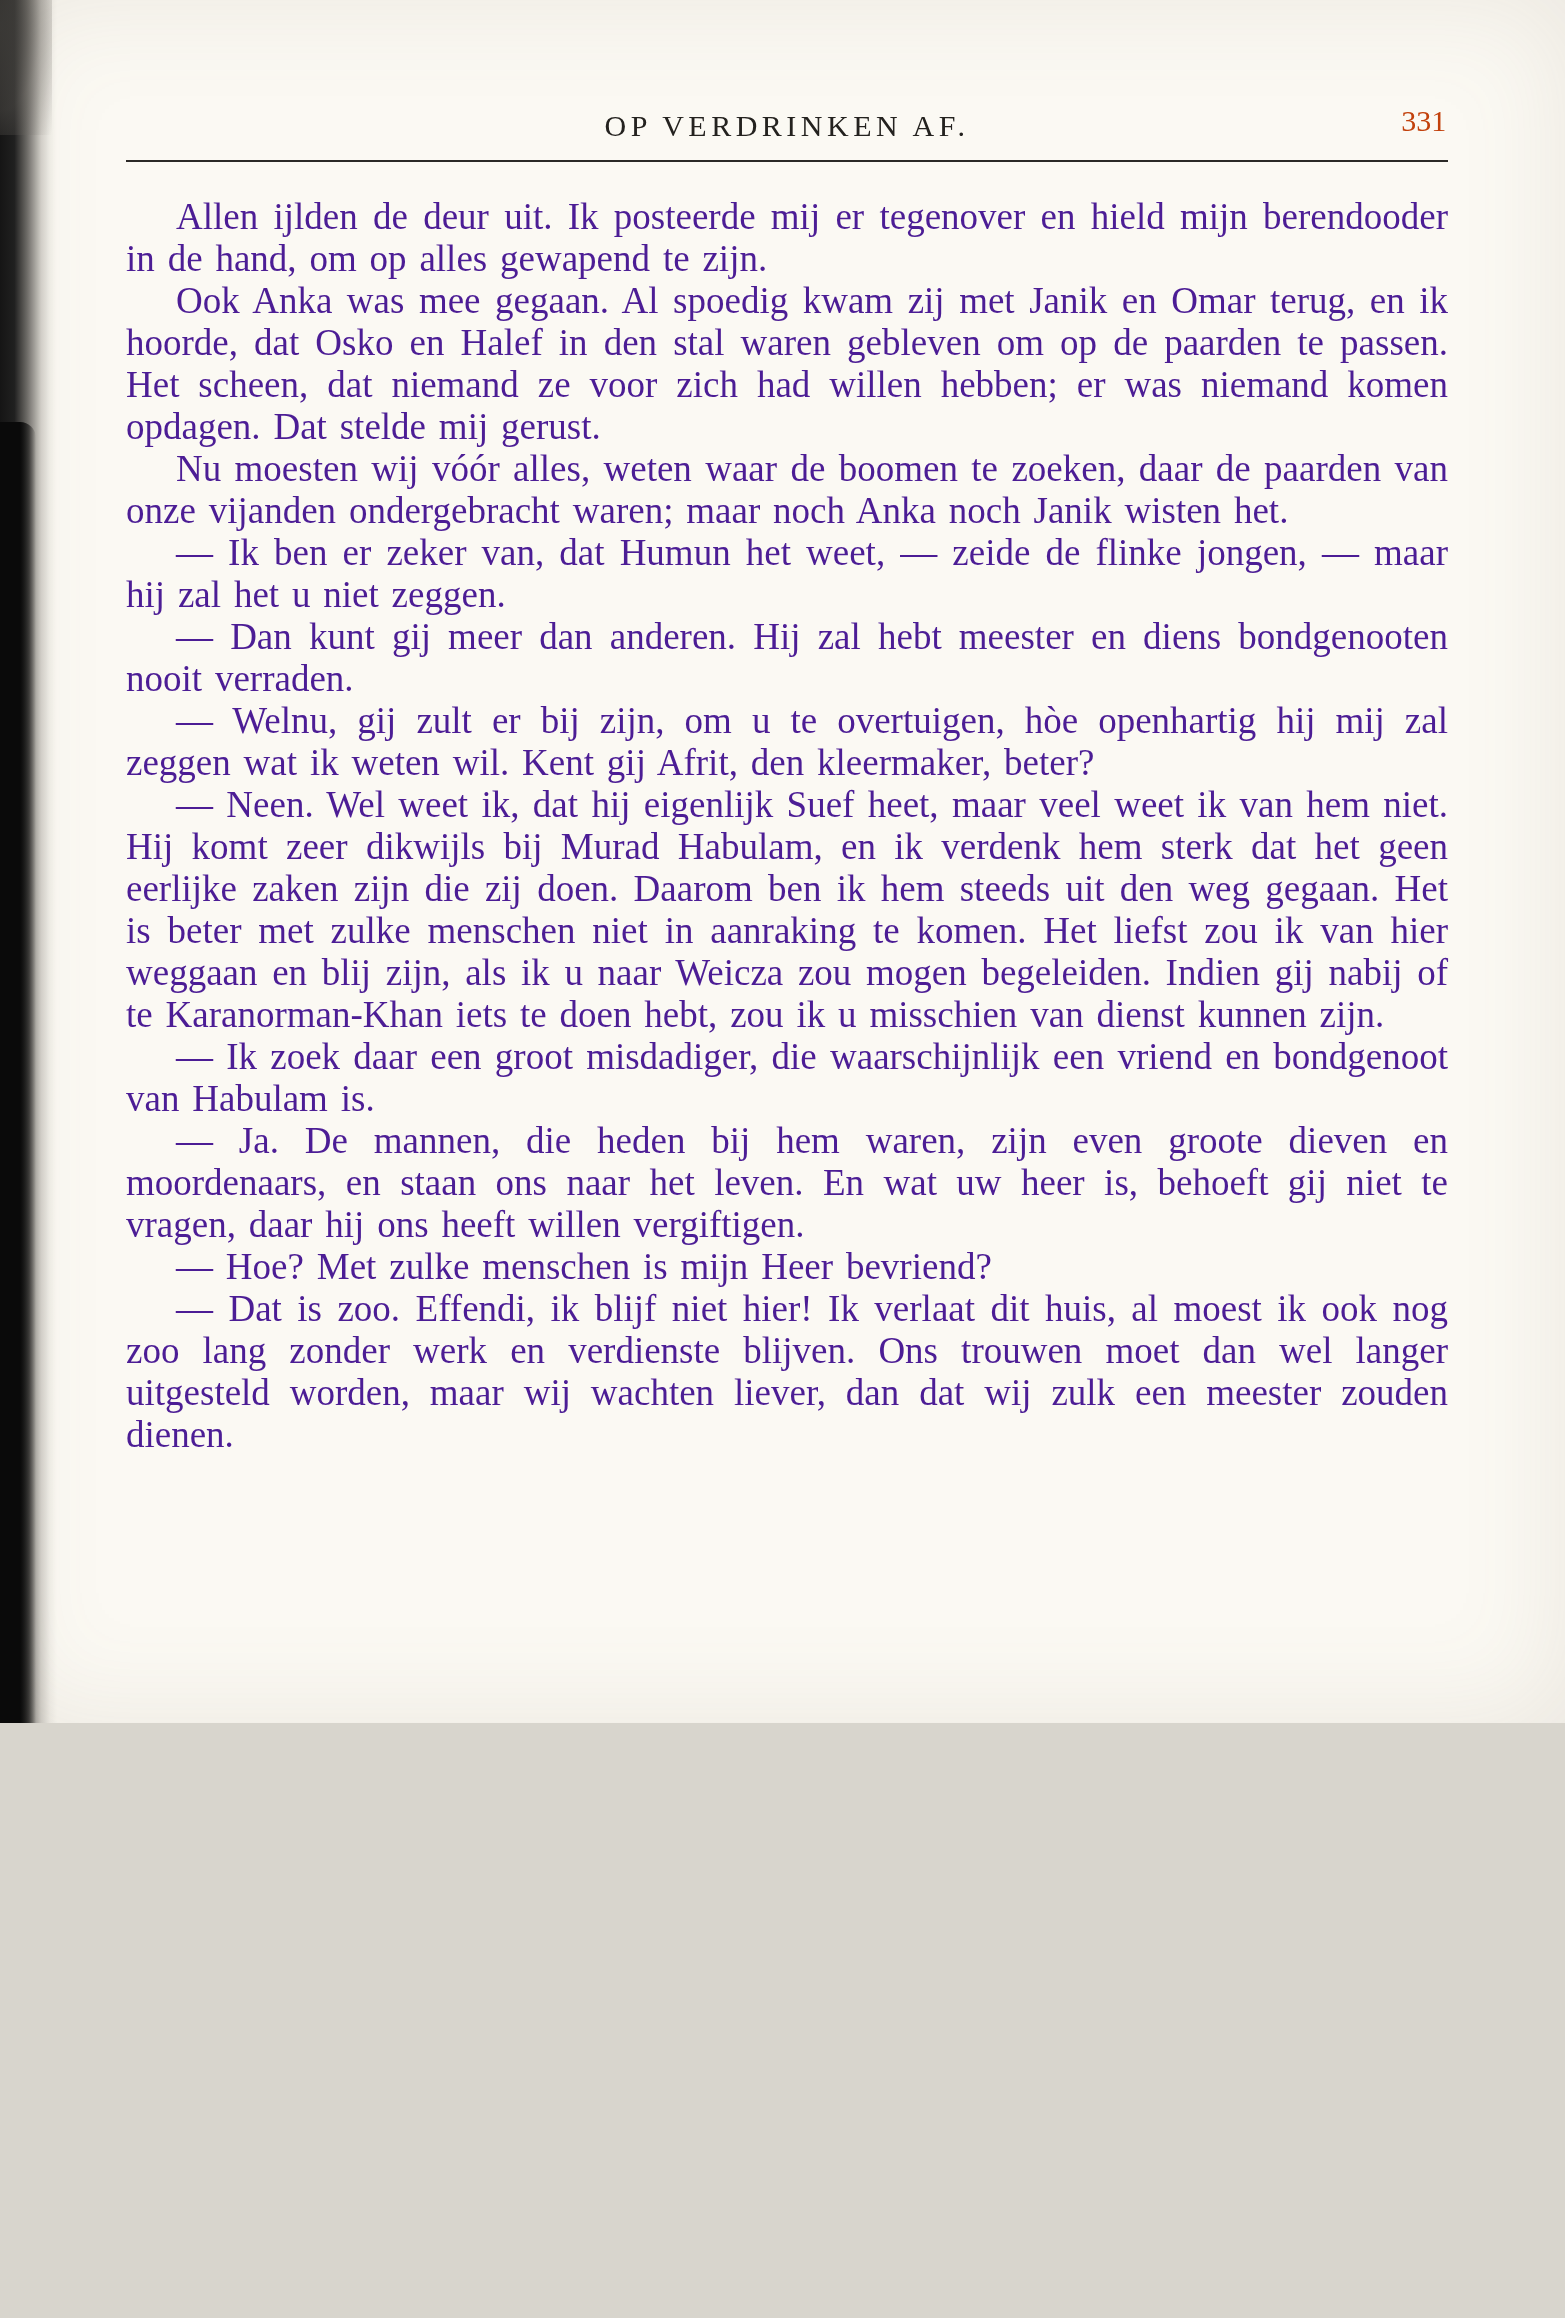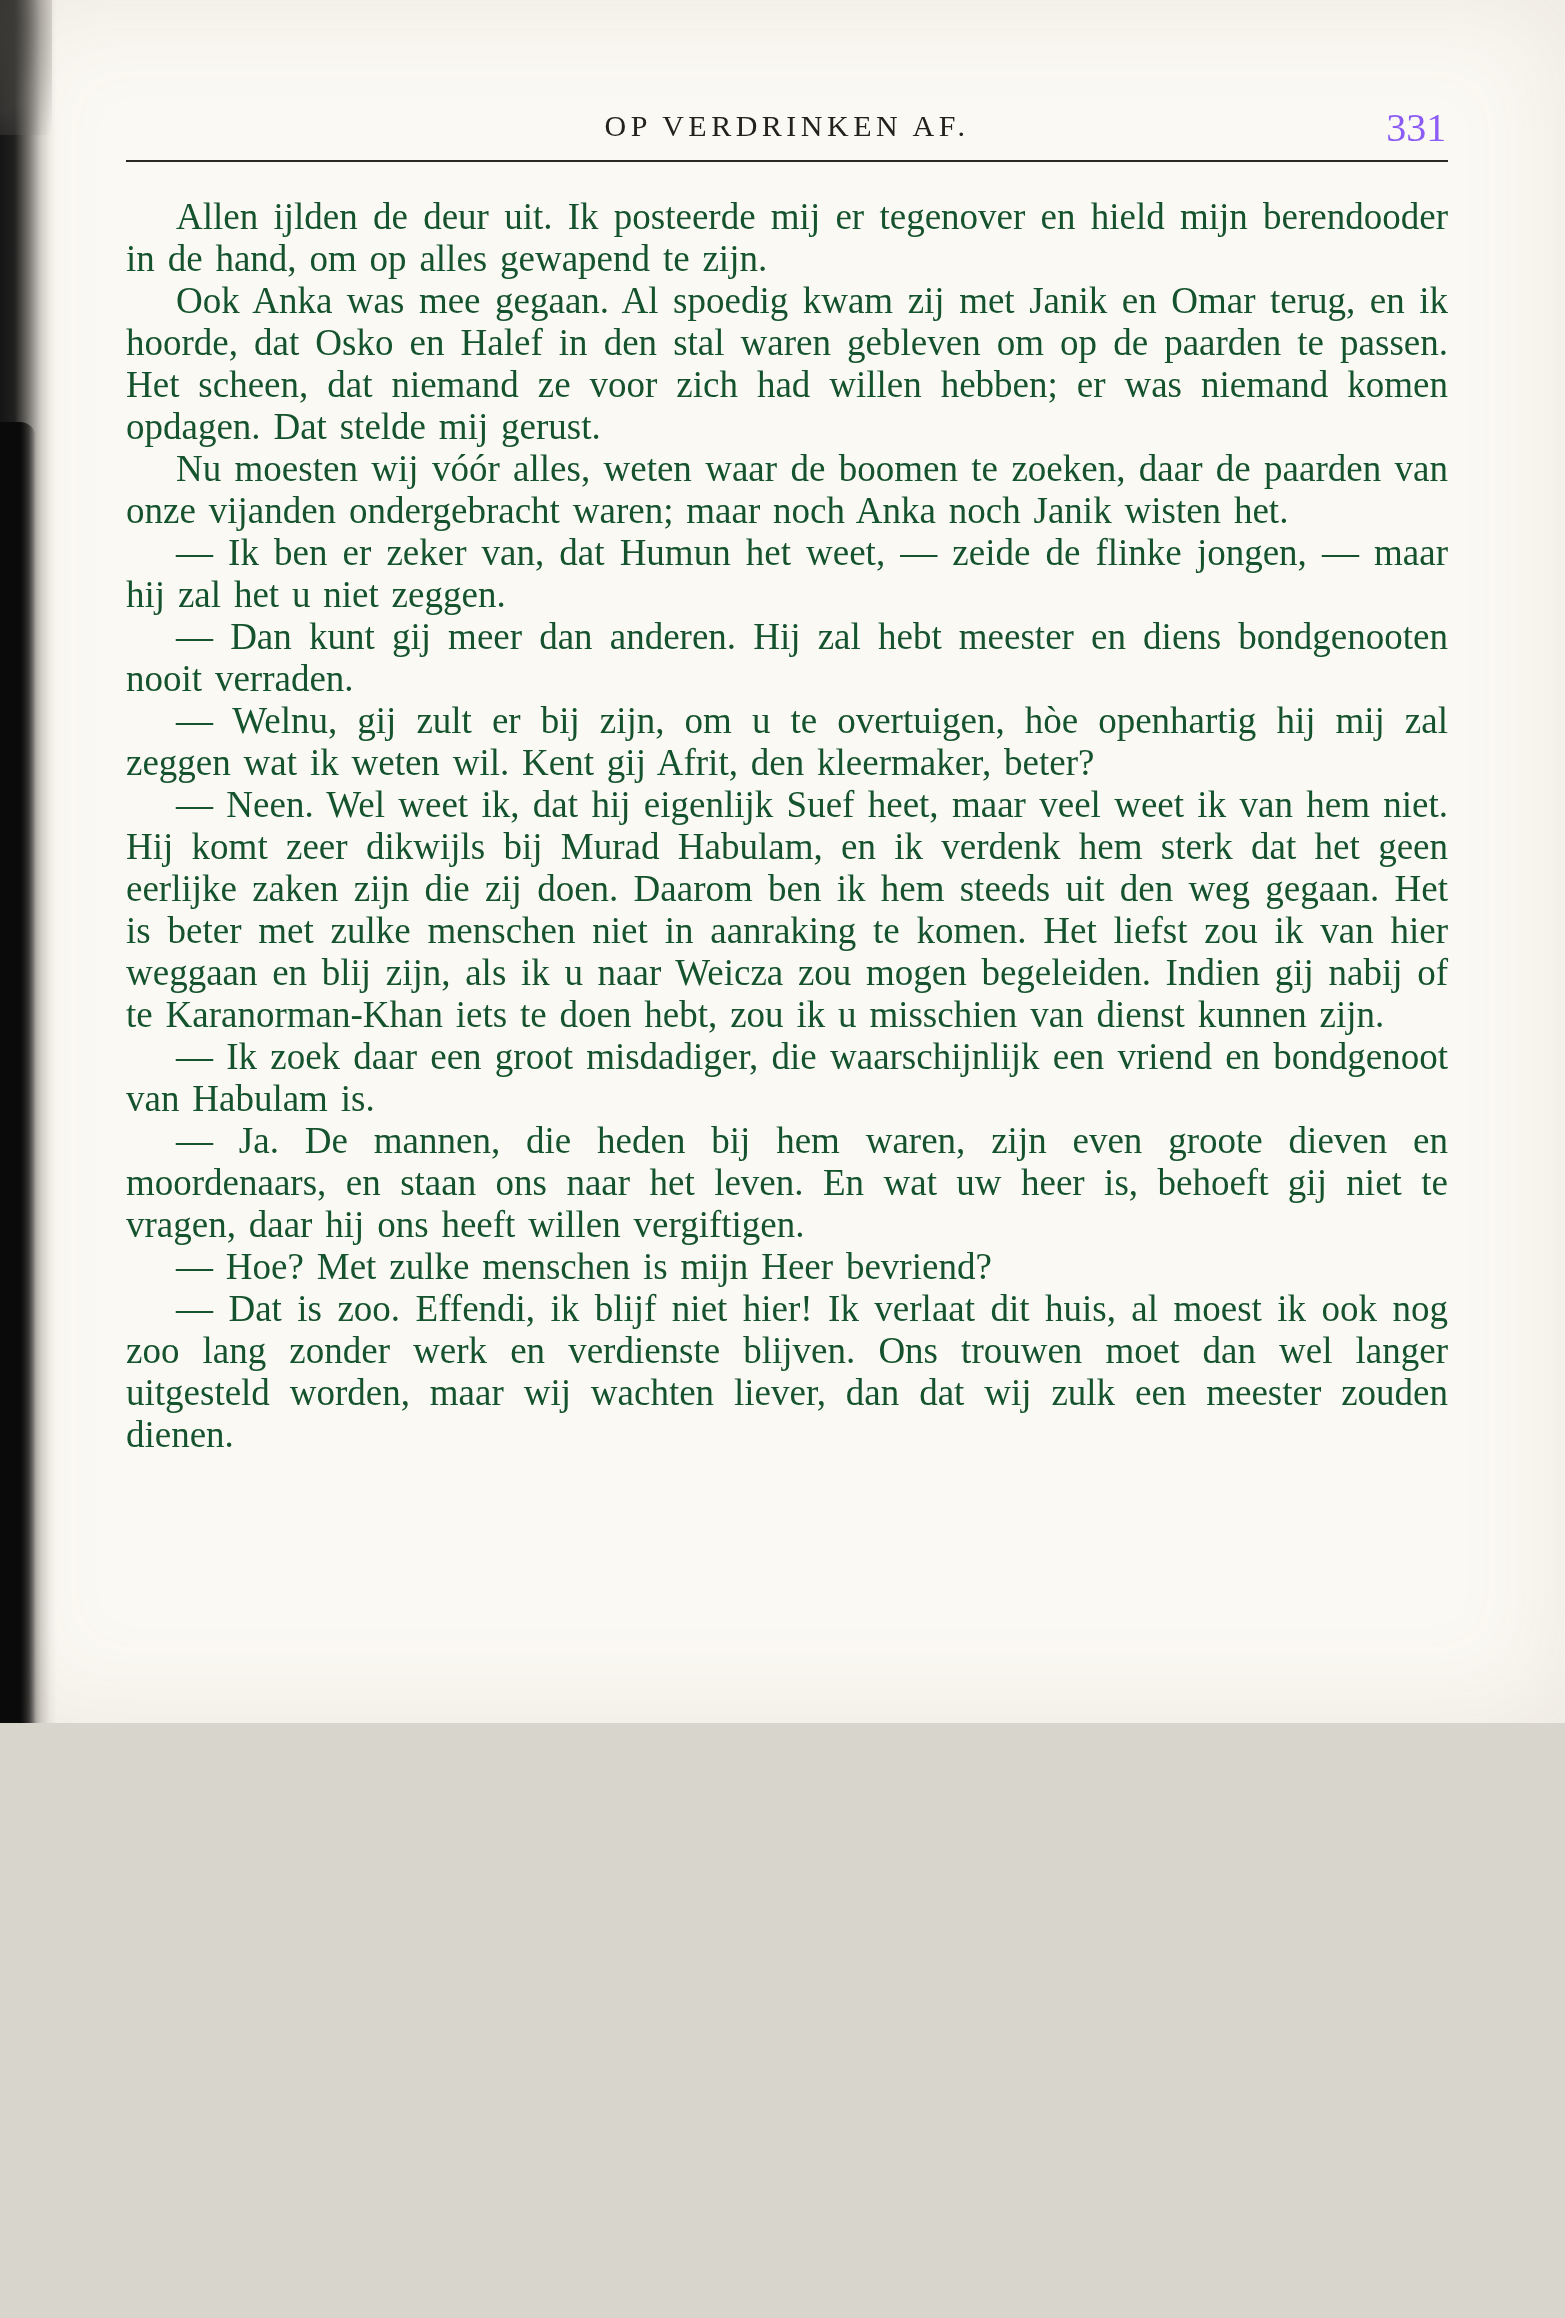--- a/index.html
+++ b/index.html
@@ -68,36 +68,36 @@
     top: 5.4px;
     text-align: center;
     font-size: 30px;
     letter-spacing: 4.5px;
     color: #24221f;
   }
   .page-number {
     position: absolute;
     right: 1.8px;
     top: 0;
-    font-size: 40px;
-    color: #8b5cf6;
+    font-size: 30px;
+    color: #c2410c;
   }
   .header-rule {
     border: none;
     border-top: 2.7px solid #2b2926;
     margin: 10.8px 0 0 0;
     height: 0;
   }
   .body-text {
     margin-top: 34px;
     font-size: 37px;
     line-height: 42px;
     text-align: justify;
     word-spacing: 3.6px;
-    color: #14532d;
+    color: #4c1d95;
   }
   .body-text p {
     margin: 0;
     padding: 0;
     text-indent: 50px;
   }
 </style>
 </head>
 <body>
 

